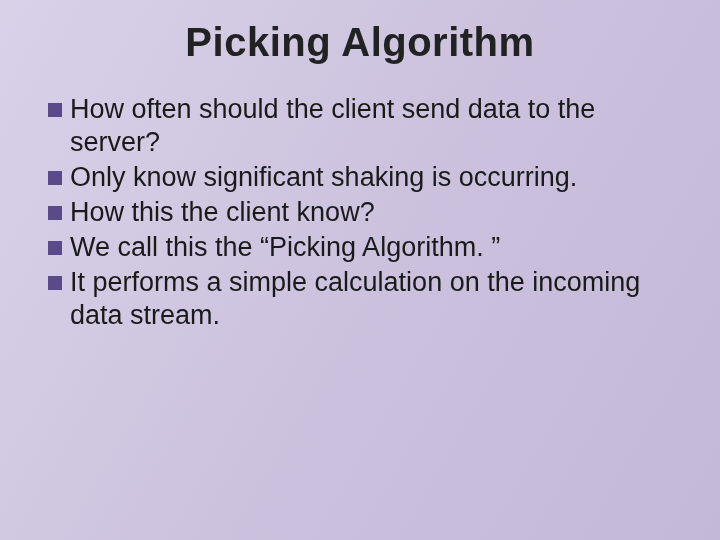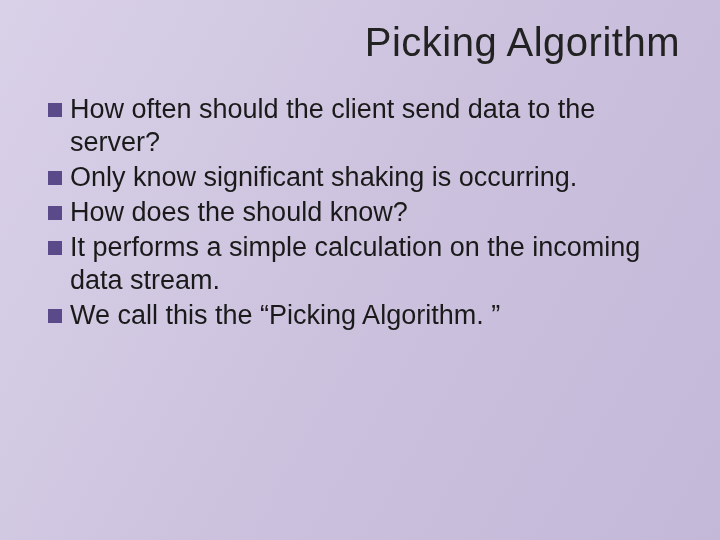--- a/index.html
+++ b/index.html
@@ -16,22 +16,22 @@
   }
   .slide {
     width: 720px;
     height: 540px;
     box-sizing: border-box;
     padding: 20px 40px 40px 40px;
   }
   .title {
     font-family: Verdana, Geneva, sans-serif;
     font-size: 40px;
-    font-weight: 400;
-    text-align: right;
+    font-weight: 700;
+    text-align: center;
     margin: 0 0 28px 0;
     color: #222;
     letter-spacing: 0.5px;
   }
   .body {
     padding-left: 8px;
   }
   .bullet-item {
     display: flex;
     align-items: flex-start;
@@ -61,24 +61,24 @@
     <div class="bullet-item">
       <span class="bullet-square"></span>
       <span class="bullet-text">How often should the client send data to the server?</span>
     </div>
     <div class="bullet-item">
       <span class="bullet-square"></span>
       <span class="bullet-text">Only know significant shaking is occurring.</span>
     </div>
     <div class="bullet-item">
       <span class="bullet-square"></span>
-      <span class="bullet-text">How does the should know?</span>
+      <span class="bullet-text">How this the client know?</span>
+    </div>
+    <div class="bullet-item">
+      <span class="bullet-square"></span>
+      <span class="bullet-text">We call this the “Picking Algorithm. ”</span>
     </div>
     <div class="bullet-item">
       <span class="bullet-square"></span>
       <span class="bullet-text">It performs a simple calculation on the incoming data stream.</span>
     </div>
-    <div class="bullet-item">
-      <span class="bullet-square"></span>
-      <span class="bullet-text">We call this the “Picking Algorithm. ”</span>
-    </div>
   </div>
 </div>
 
 </body></html>

